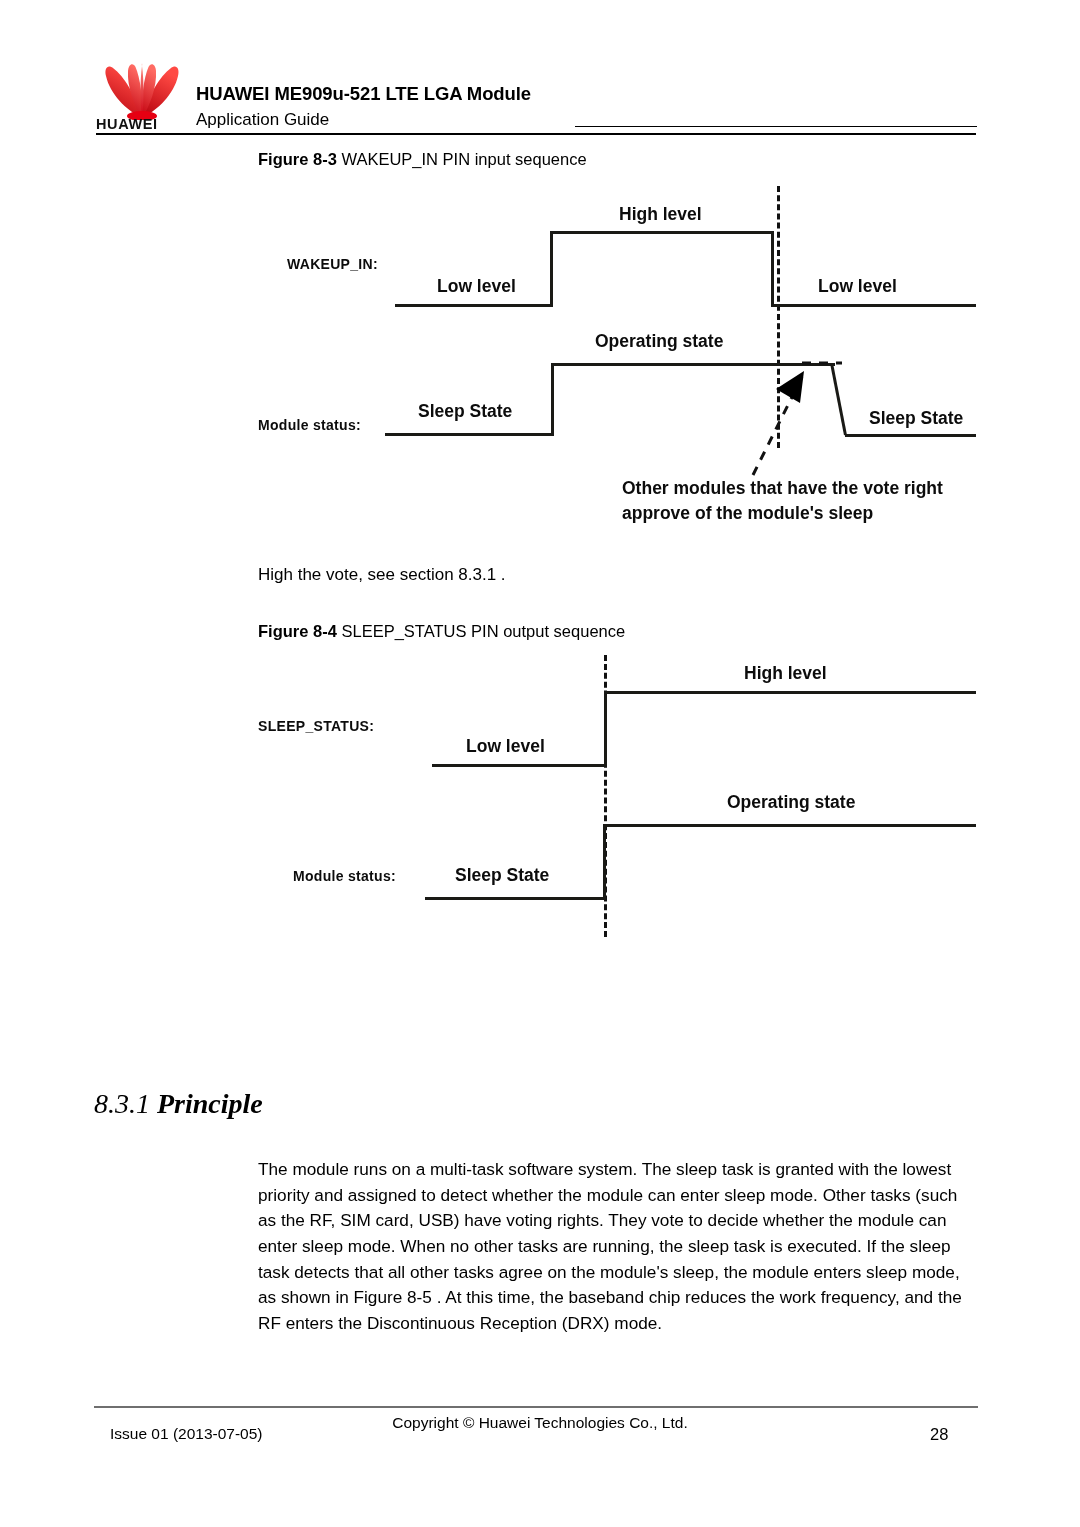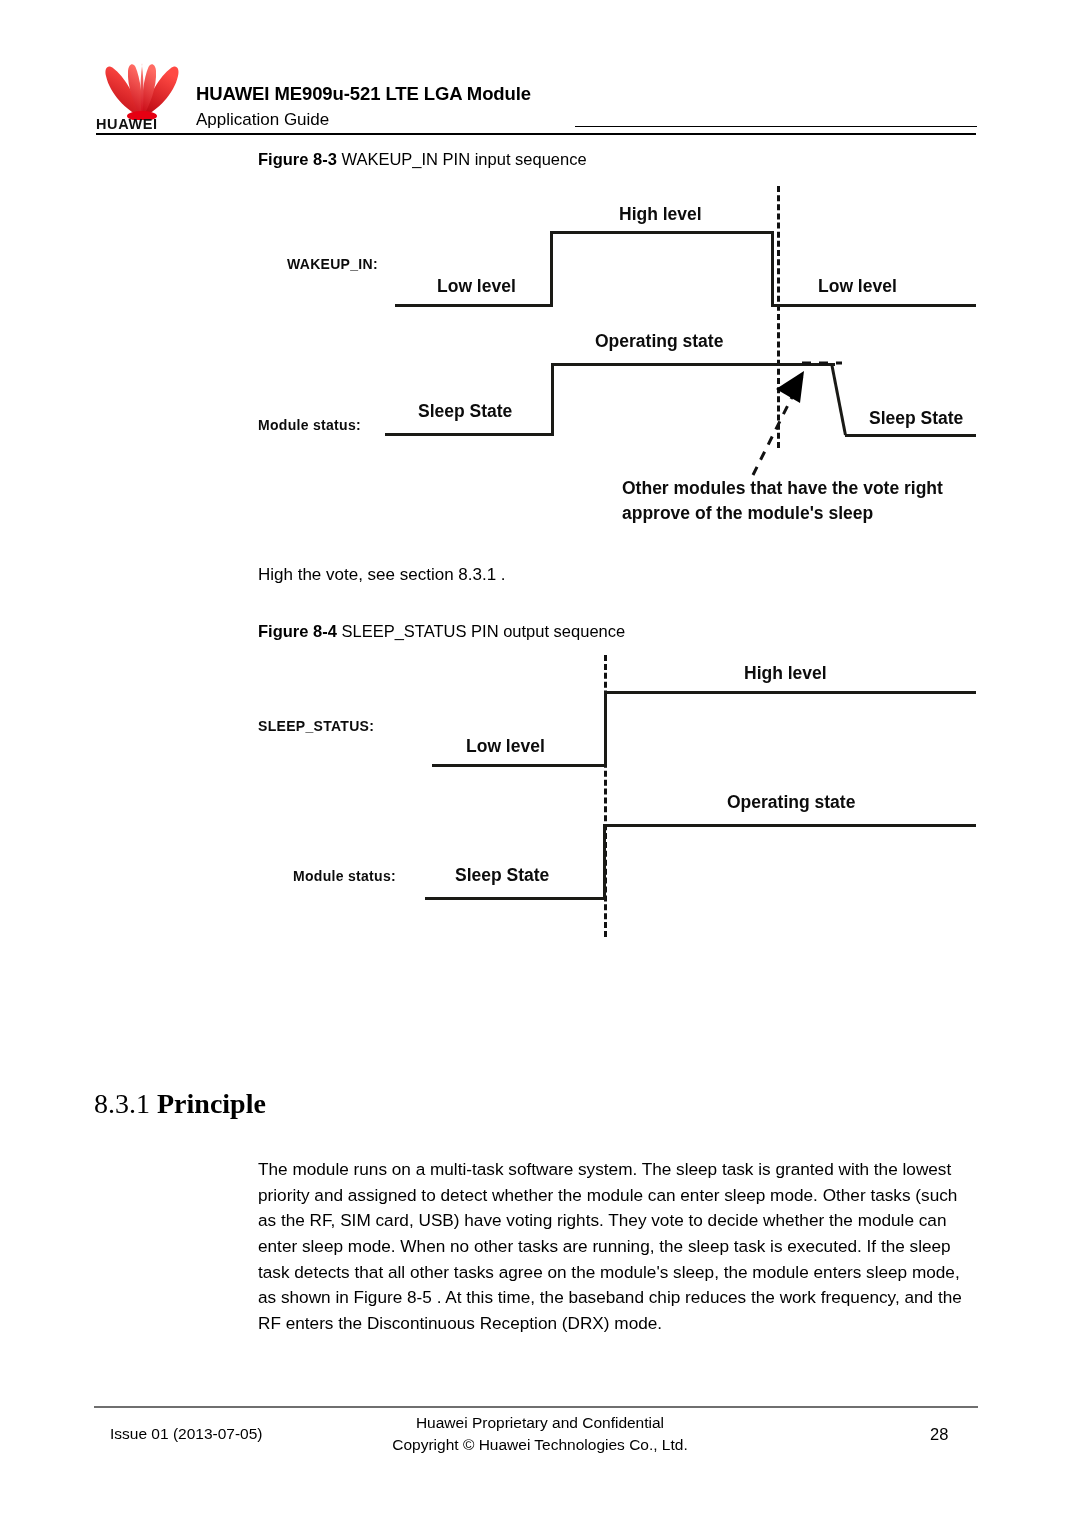--- a/index.html
+++ b/index.html
@@ -135,20 +135,21 @@
     font-size: 34px;
     letter-spacing: 0.2px;
     white-space: nowrap;
   }
   #h3 {
     position: absolute;
     left: 94px; top: 1088px;
     font-family: "Liberation Serif", serif;
     font-size: 28px;
     white-space: nowrap;
+    font-style: italic;
   }
   #h3 .h3-bold { font-weight: bold; }
   #body-para {
     position: absolute;
     left: 258px; top: 1140px;
     width: 722px;
     font-size: 17.2px;
     line-height: 25.6px;
   }
 
@@ -291,18 +292,17 @@
 
   <div id="h3">
     <span>8.3.1 </span><span class="h3-bold">Principle</span>
   </div>
 
   <p id="body-para">The module runs on a multi-task software system. The sleep task is granted with the lowest priority and assigned to detect whether the module can enter sleep mode. Other tasks (such as the RF, SIM card, USB) have voting rights. They vote to decide whether the module can enter sleep mode. When no other tasks are running, the sleep task is executed. If the sleep task detects that all other tasks agree on the module's sleep, the module enters sleep mode, as shown in Figure 8-5 . At this time, the baseband chip reduces the work frequency, and the RF enters the Discontinuous Reception (DRX) mode.</p>
 
   <div id="footer-rule"></div>
   <div id="footer-left">Issue 01 (2013-07-05)</div>
   <div id="footer-center">
-    <div>Huawei Proprietary and Confidential</div>
     <div>Copyright © Huawei Technologies Co., Ltd.</div>
   </div>
   <div id="footer-page">28</div>
 
 </div>
 
 </body></html>

